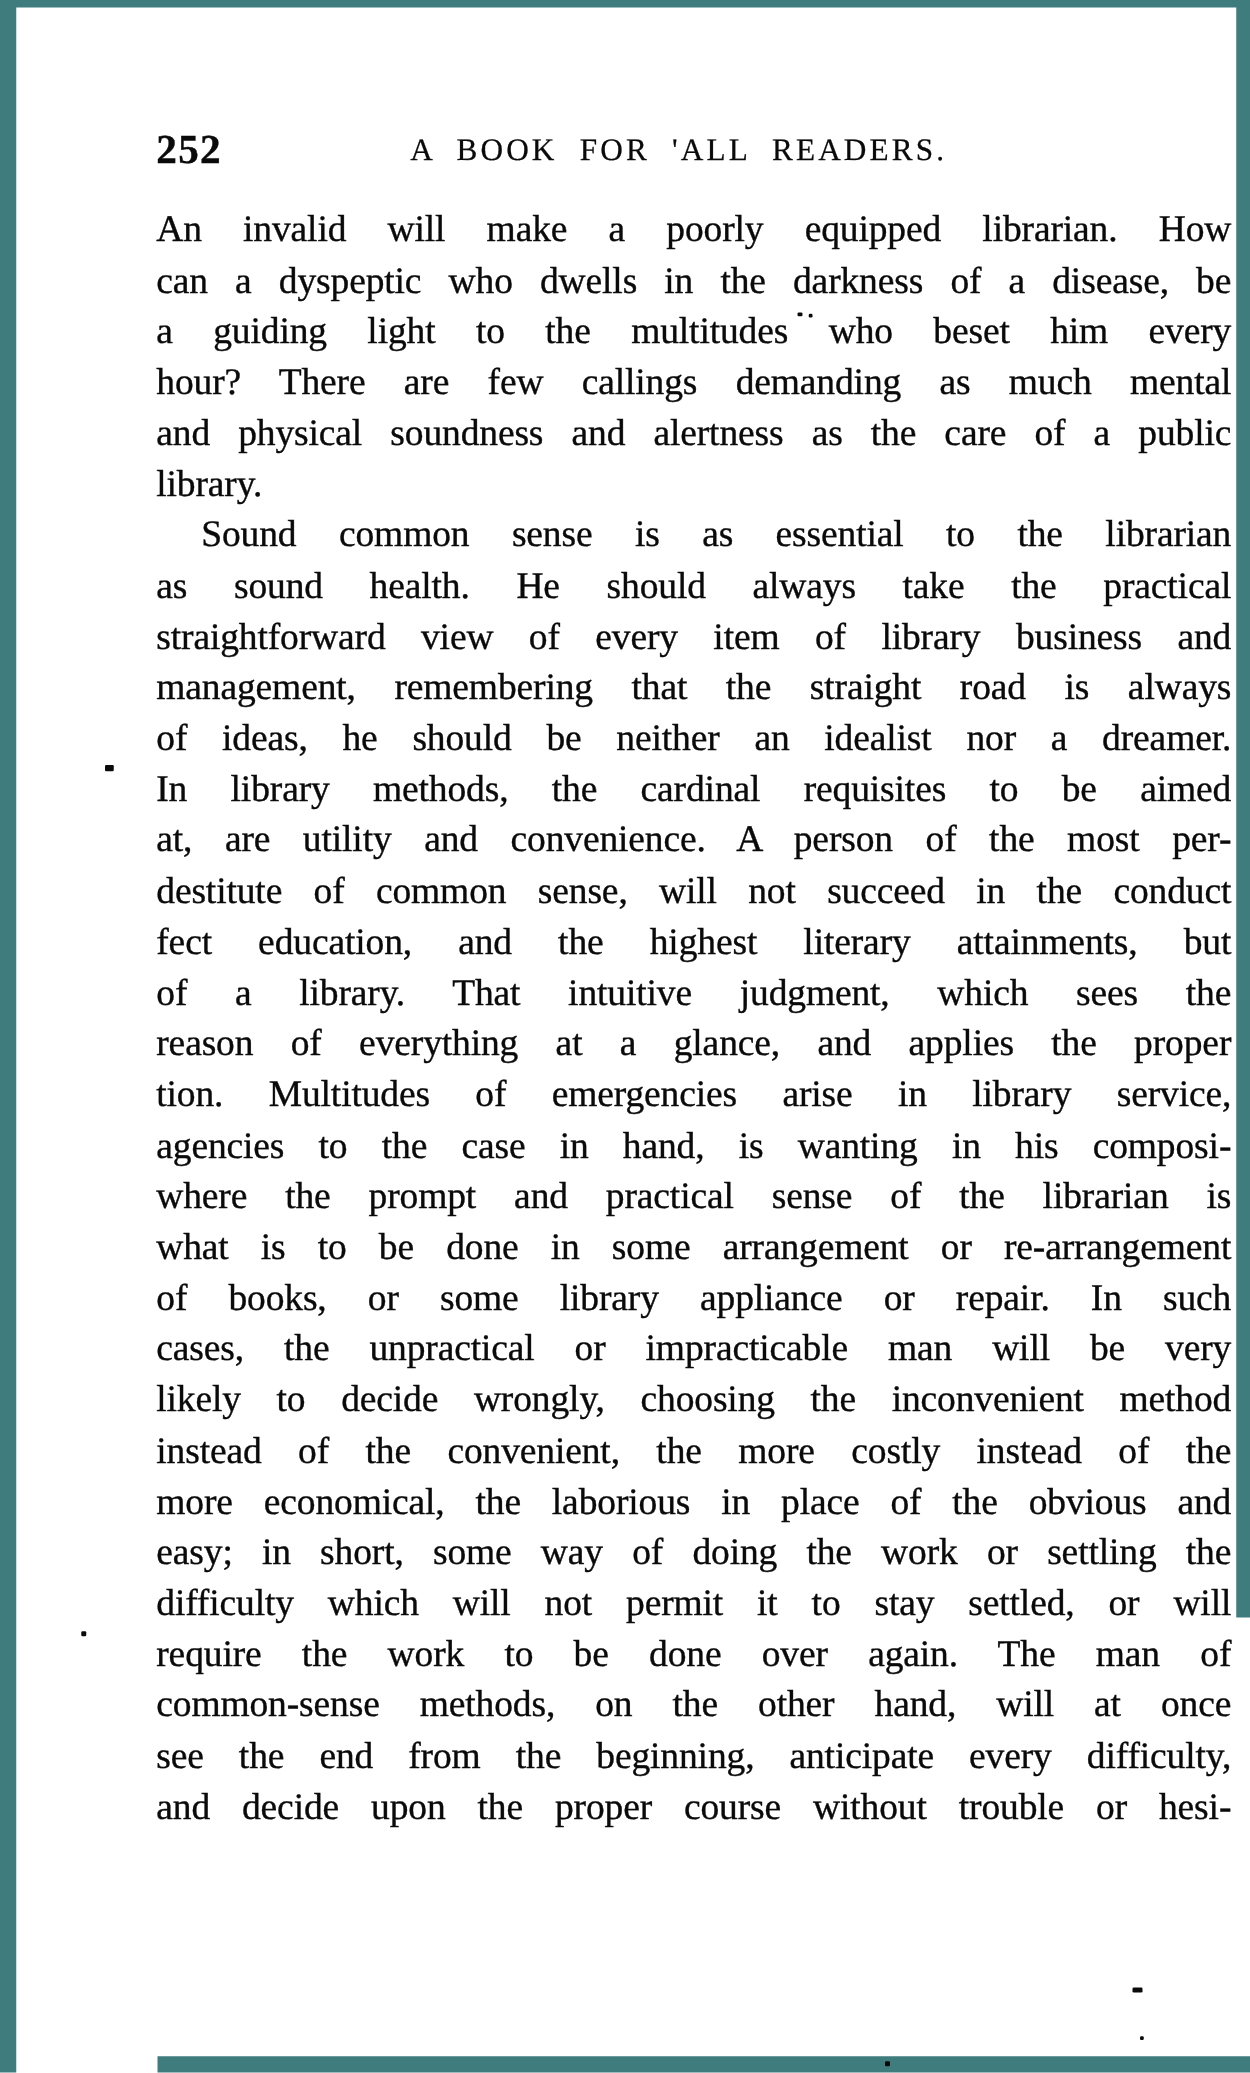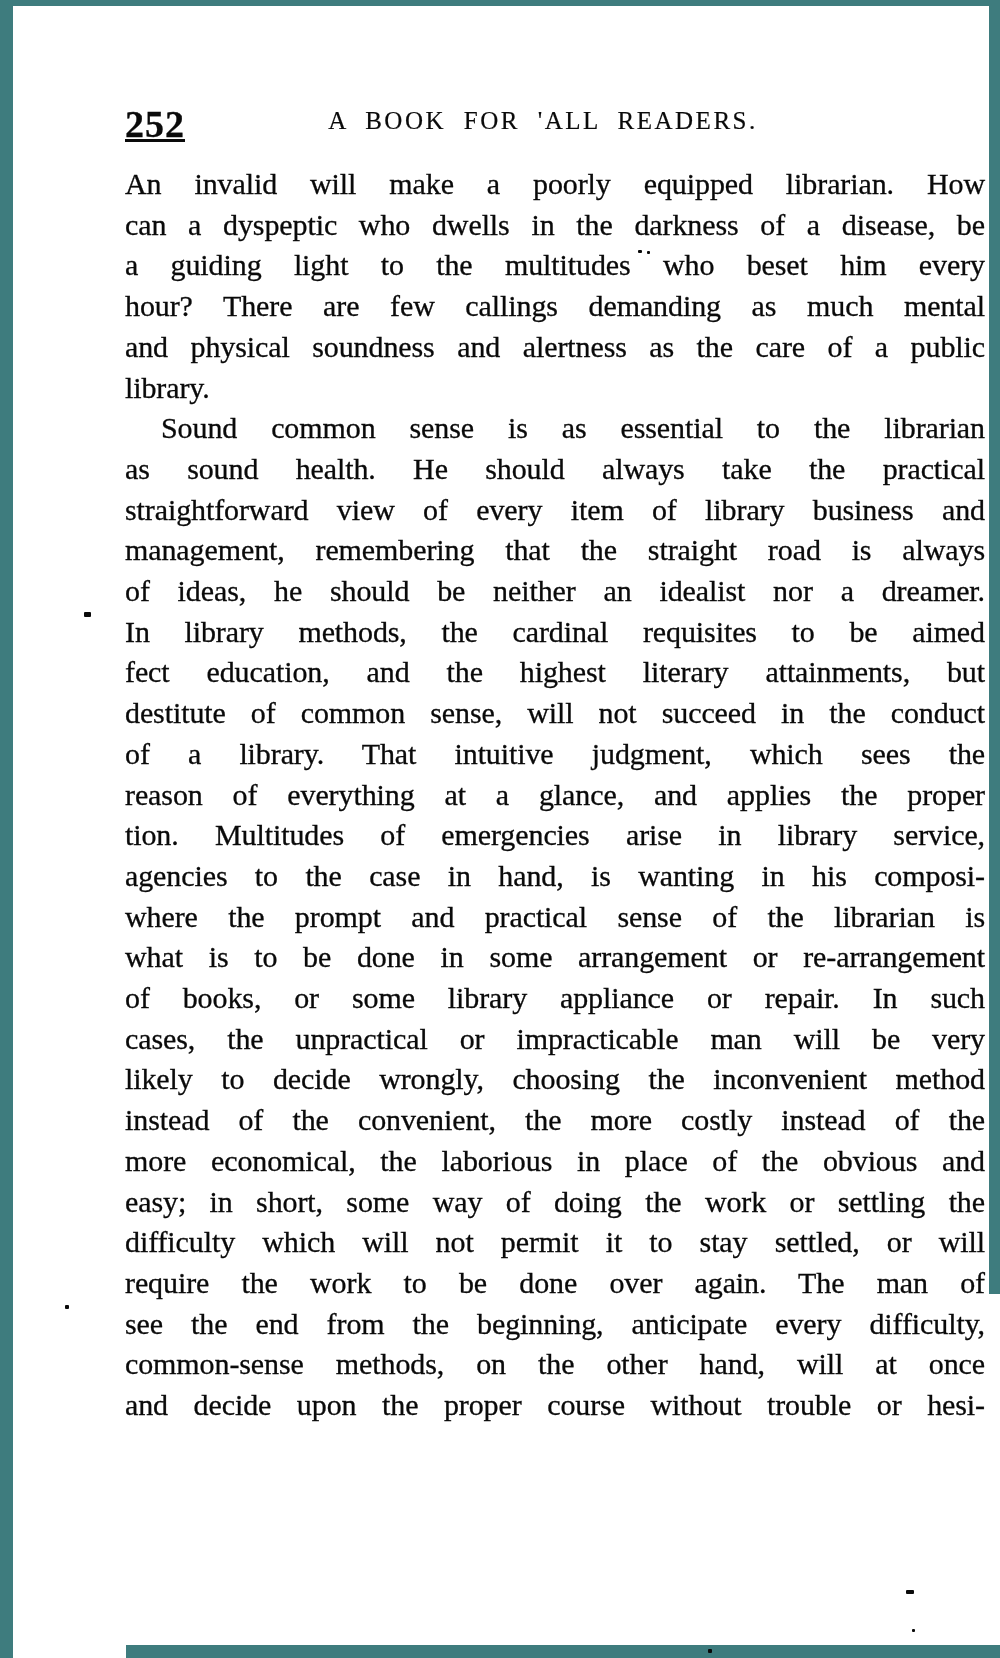--- a/index.html
+++ b/index.html
@@ -15,21 +15,21 @@
   }
   .edge{position:absolute;background:var(--edge);}
   .edge-left{left:0;top:0;width:13px;height:1658px;}
   .edge-top{left:0;top:0;width:1000px;height:6px;}
   .edge-right{left:989px;top:0;width:11px;height:1294px;}
   .edge-bottom{left:126px;top:1645px;width:874px;height:13px;}
 
   .page-header{position:absolute;left:125px;top:102px;width:860px;height:42px;}
   .page-number{
     position:absolute;left:0;top:0;
-    font-size:38px;font-weight:700;letter-spacing:1px;text-decoration:underline;
+    font-size:33px;font-weight:700;letter-spacing:1px;
     -webkit-text-stroke:0.3px var(--ink);
   }
   .running-title{
     text-align:center;font-size:25px;font-weight:400;
     letter-spacing:2.5px;word-spacing:9px;padding-top:5px;
     transform:translateX(-12px);
     -webkit-text-stroke:0.2px var(--ink);
   }
 
   .text-block{
@@ -69,38 +69,39 @@
     <div class="line">a guiding light to the multitudes who beset him every</div>
     <div class="line">hour?  There are few callings demanding as much mental</div>
     <div class="line">and physical soundness and alertness as the care of a public</div>
     <div class="line flush-last">library.</div>
     <div class="line indent">Sound common sense is as essential to the librarian</div>
     <div class="line">as sound health.  He should always take the practical</div>
     <div class="line">straightforward view of every item of library business and</div>
     <div class="line">management, remembering that the straight road is always</div>
     <div class="line">of ideas, he should be neither an idealist nor a dreamer.</div>
     <div class="line">In library methods, the cardinal requisites to be aimed</div>
+    <div class="line">at, are utility and convenience.  A person of the most per-</div>
+    <div class="line">destitute of common sense, will not succeed in the conduct</div>
     <div class="line">fect education, and the highest literary attainments, but</div>
-    <div class="line">destitute of common sense, will not succeed in the conduct</div>
     <div class="line">of a library.  That intuitive judgment, which sees the</div>
     <div class="line">reason of everything at a glance, and applies the proper</div>
     <div class="line">tion.  Multitudes of emergencies arise in library service,</div>
     <div class="line">agencies to the case in hand, is wanting in his composi-</div>
     <div class="line">where the prompt and practical sense of the librarian is</div>
     <div class="line">what is to be done in some arrangement or re-arrangement</div>
     <div class="line">of books, or some library appliance or repair.  In such</div>
     <div class="line">cases, the unpractical or impracticable man will be very</div>
     <div class="line">likely to decide wrongly, choosing the inconvenient method</div>
     <div class="line">instead of the convenient, the more costly instead of the</div>
     <div class="line">more economical, the laborious in place of the obvious and</div>
     <div class="line">easy; in short, some way of doing the work or settling the</div>
     <div class="line">difficulty which will not permit it to stay settled, or will</div>
     <div class="line">require the work to be done over again.  The man of</div>
+    <div class="line">common-sense methods, on the other hand, will at once</div>
     <div class="line">see the end from the beginning, anticipate every difficulty,</div>
-    <div class="line">common-sense methods, on the other hand, will at once</div>
     <div class="line">and decide upon the proper course without trouble or hesi-</div>
   </main>
 
 <div class="speck speck-1"></div>
 <div class="speck speck-2"></div>
 <div class="speck speck-3"></div>
 <div class="speck speck-4"></div>
 <div class="speck speck-5"></div>
 <div class="speck speck-6"></div>
 <div class="speck speck-7"></div>

